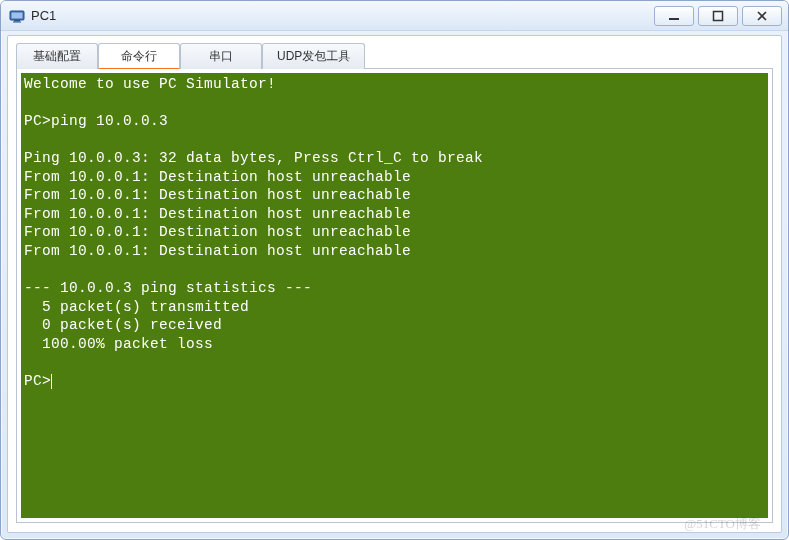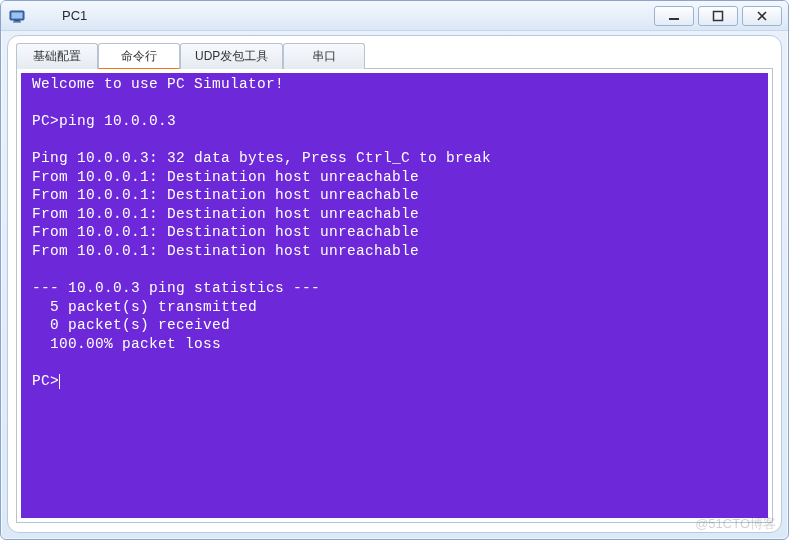--- a/index.html
+++ b/index.html
@@ -18,38 +18,38 @@
     display: flex; align-items: center;
     padding: 0 4px 0 8px;
     background: linear-gradient(#f4f8fe, #dbe7f6);
     border-bottom: 1px solid #c6d6ec;
   }
   .titlebar .app-icon {
     width: 16px; height: 16px; margin-right: 6px;
     display: inline-block;
   }
   .titlebar .title {
-    font-size: 13px; color: #2a2a2a; flex: 0 0 auto; margin-left: 31px;
+    font-size: 13px; color: #2a2a2a; flex: 0 0 auto;
   }
   .titlebar .spacer { flex: 1 1 auto; }
   .winbtn {
     width: 40px; height: 20px; margin: 0 2px;
     border: 1px solid #9bb3d1;
     border-radius: 3px;
     background: linear-gradient(#fefefe, #e3ecf7);
     display: flex; align-items: center; justify-content: center;
     font-size: 12px; color: #333;
     cursor: pointer;
   }
   .winbtn svg { display: block; }
   .client {
     position: absolute; left: 6px; right: 6px; top: 34px; bottom: 6px;
     background: #fff;
     border: 1px solid #b9c9df;
-    border-radius: 12px;
+    border-radius: 2px;
     padding: 6px 8px 8px 8px;
   }
   .tabs {
     display: flex; align-items: flex-end; gap: 0;
     margin-bottom: 0;
   }
   .tab {
     min-width: 82px; height: 26px;
     padding: 0 14px;
     font-size: 12px; color: #333;
@@ -72,42 +72,42 @@
     background: linear-gradient(#f7f9fc, #e6ebf2);
   }
   .tabpanel {
     border: 1px solid #b9c4d2;
     background: #fff;
     padding: 4px;
     height: calc(100% - 27px);
   }
   .terminal {
     width: 100%; height: 100%;
-    background: #6d28d9;
+    background: #4d7c0f;
     color: #fff;
     font-family: "Courier New", Consolas, monospace;
     font-size: 14.5px;
     line-height: 1.28;
-    padding: 2px 11px;
+    padding: 2px 3px;
     white-space: pre;
     overflow: hidden;
     letter-spacing: 0.3px;
   }
   .terminal .cursor {
     display: inline-block;
     width: 1px; height: 15px;
     background: #fff;
     vertical-align: text-bottom;
     margin-left: 0px;
   }
   .watermark {
     position: absolute;
-    right: 12px; bottom: 6px;
+    right: 27px; bottom: 6px;
     font-size: 13px; color: rgba(0,0,0,0.18);
-    font-family: Liberation Sans, sans-serif;
+    font-family: Liberation Serif, serif;
     pointer-events: none;
   }
 </style>
 </head>
 <body>
 
 <div class="window">
   <div class="titlebar">
     <span class="app-icon">
       <svg width="16" height="16" viewBox="0 0 16 16">
@@ -138,24 +138,24 @@
 
   <div class="client">
     <div class="tabs">
       <div class="tab">
           <span>基础配置</span>
         </div>
       <div class="tab active">
           <span>命令行</span>
         </div>
       <div class="tab">
-          <span>UDP发包工具</span>
+          <span>串口</span>
         </div>
       <div class="tab">
-          <span>串口</span>
+          <span>UDP发包工具</span>
         </div>
     </div>
     <div class="tabpanel">
       <div class="terminal"><span id="term-output">Welcome to use PC Simulator!
 
 PC&gt;ping 10.0.0.3
 
 Ping 10.0.0.3: 32 data bytes, Press Ctrl_C to break
 From 10.0.0.1: Destination host unreachable
 From 10.0.0.1: Destination host unreachable

